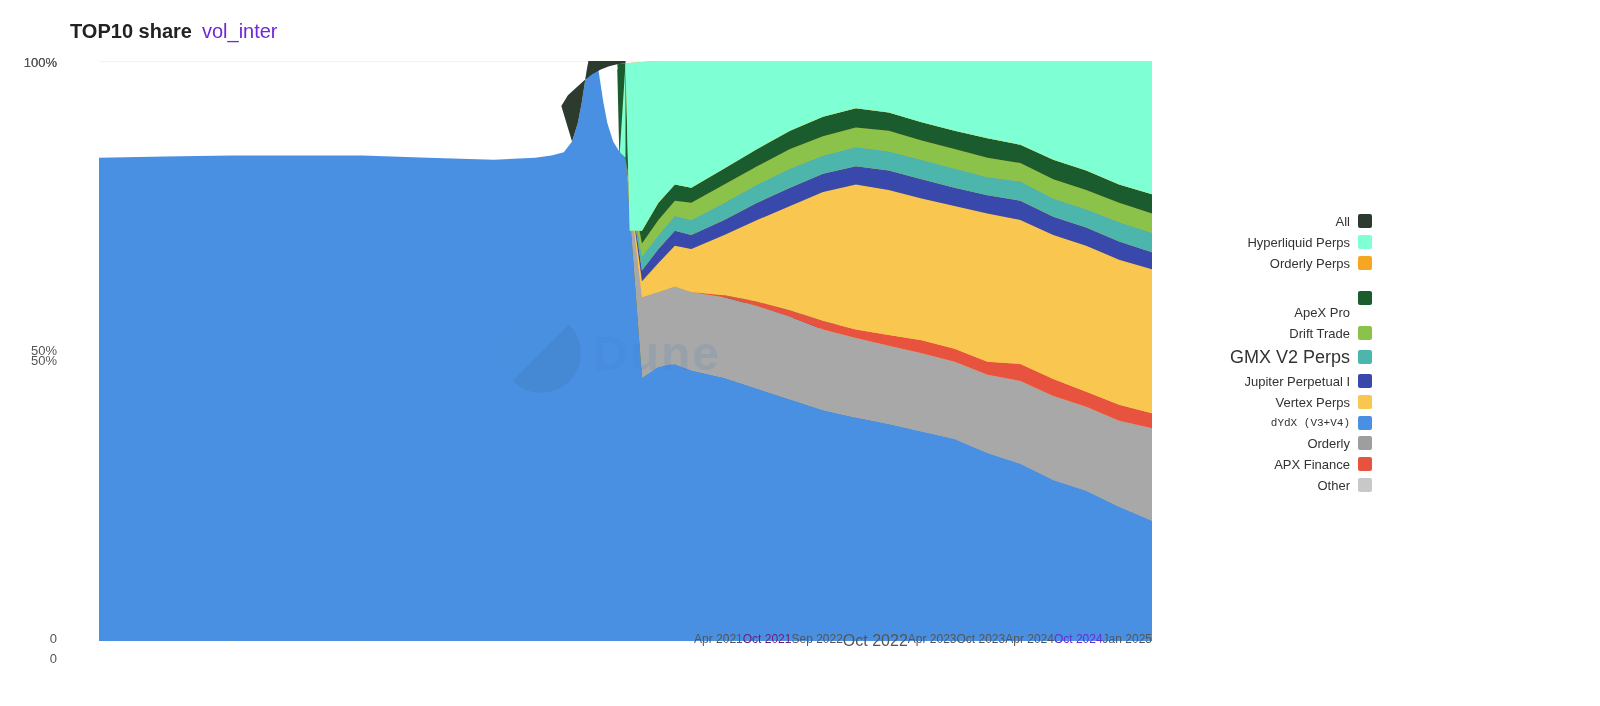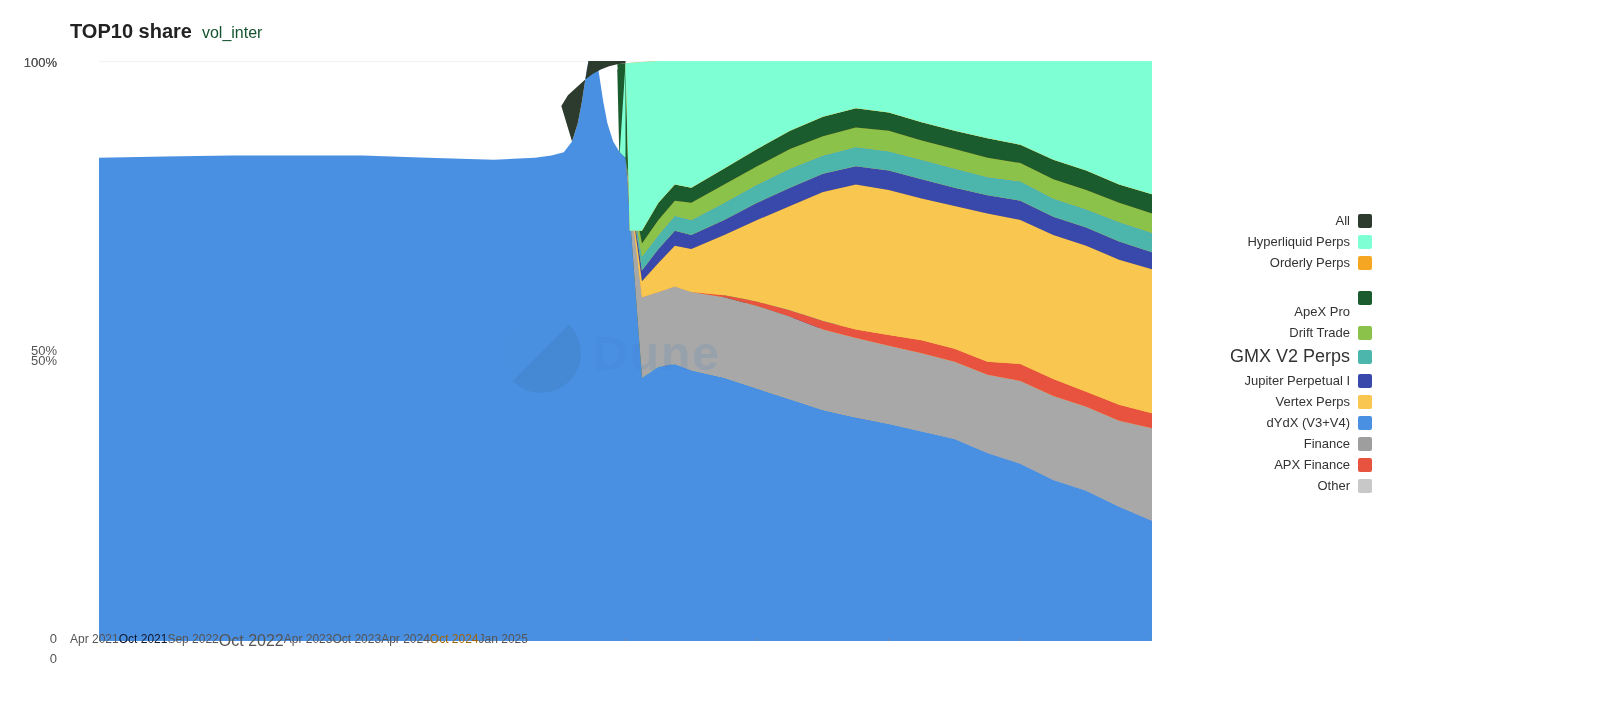--- a/index.html
+++ b/index.html
@@ -95,21 +95,21 @@
       letter-spacing: 2px;
     }
   </style>
 </head>
 <body>
 
 <div class="chart-container">
 
   <div style="display:flex; align-items:baseline; gap:10px; margin-bottom:8px;">
     <span class="chart-title">TOP10 share</span>
-    <span style="font-size:16px; color:#14532d; font-weight:500;">vol_inter</span>
+    <span style="font-size:20px; color:#6d28d9; font-weight:500;">vol_inter</span>
   </div>
 
   <div class="y-axis-labels">
     <span class="y-label">100%</span>
     <span class="y-label">50%</span>
     <span class="y-label">0</span>
   </div>
 
   <div class="chart-area">
     <div class="svg-wrapper">
@@ -1213,29 +1213,29 @@
         <line x1="320" y1="538" x2="320" y2="545" stroke="#888" stroke-width="1"></line>
         <line x1="480" y1="538" x2="480" y2="545" stroke="#888" stroke-width="1"></line>
         <line x1="640" y1="538" x2="640" y2="545" stroke="#888" stroke-width="1"></line>
         <line x1="800" y1="538" x2="800" y2="545" stroke="#888" stroke-width="1"></line>
         <line x1="960" y1="538" x2="960" y2="545" stroke="#888" stroke-width="1"></line>
         <line x1="1120" y1="538" x2="1120" y2="545" stroke="#888" stroke-width="1"></line>
         <line x1="1280" y1="538" x2="1280" y2="545" stroke="#888" stroke-width="1"></line>
       </svg>
 
       
-      <div style="display:flex; justify-content:flex-start; position:absolute; bottom:-5px; left:0; right:12px; padding:0 0px;">
+      <div style="display:flex; justify-content:flex-end; position:absolute; bottom:-5px; left:0; right:0; padding:0 0px;">
         <span style="font-size:12px;color:#555;transform:translateX(0);">Apr 2021</span>
-        <span style="font-size:12px;color:#0f172a;">Oct 2021</span>
+        <span style="font-size:12px;color:#701a75;">Oct 2021</span>
         <span style="font-size:12px;color:#555;">Sep 2022</span>
         <span style="font-size:16px;color:#555;">Oct 2022</span>
         <span style="font-size:12px;color:#555;">Apr 2023</span>
         <span style="font-size:12px;color:#555;">Oct 2023</span>
         <span style="font-size:12px;color:#555;">Apr 2024</span>
-        <span style="font-size:12px;color:#a16207;">Oct 2024</span>
+        <span style="font-size:12px;color:#6d28d9;">Oct 2024</span>
         <span style="font-size:12px;color:#555;">Jan 2025</span>
       </div>
     </div>
 
     <div class="legend">
       <div class="legend-item">
         <span style="font-size:13px;color:#333;">All</span>
         <div class="legend-color" style="background:#2d3a2e;"></div>
       </div>
       <div class="legend-item">
@@ -1260,25 +1260,25 @@
       </div>
       <div class="legend-item">
         <span style="font-size:13px;color:#333;">Jupiter Perpetual I</span>
         <div class="legend-color" style="background:#3949ab;"></div>
       </div>
       <div class="legend-item">
         <span style="font-size:13px;color:#333;">Vertex Perps</span>
         <div class="legend-color" style="background:#f9c74f;"></div>
       </div>
       <div class="legend-item">
-        <span style="font-size:13px;color:#333;">dYdX (V3+V4)</span>
+        <span style="font-size:11px;color:#333;font-family:Liberation Mono, monospace;">dYdX (V3+V4)</span>
         <div class="legend-color" style="background:#4a90e2;"></div>
       </div>
       <div class="legend-item">
-        <span style="font-size:13px;color:#333;">Finance</span>
+        <span style="font-size:13px;color:#333;">Orderly</span>
         <div class="legend-color" style="background:#9e9e9e;"></div>
       </div>
       <div class="legend-item">
         <span style="font-size:13px;color:#333;">APX Finance</span>
         <div class="legend-color" style="background:#e8533f;"></div>
       </div>
       <div class="legend-item">
         <span style="font-size:13px;color:#333;">Other</span>
         <div class="legend-color" style="background:#c8c8c8;"></div>
       </div>

